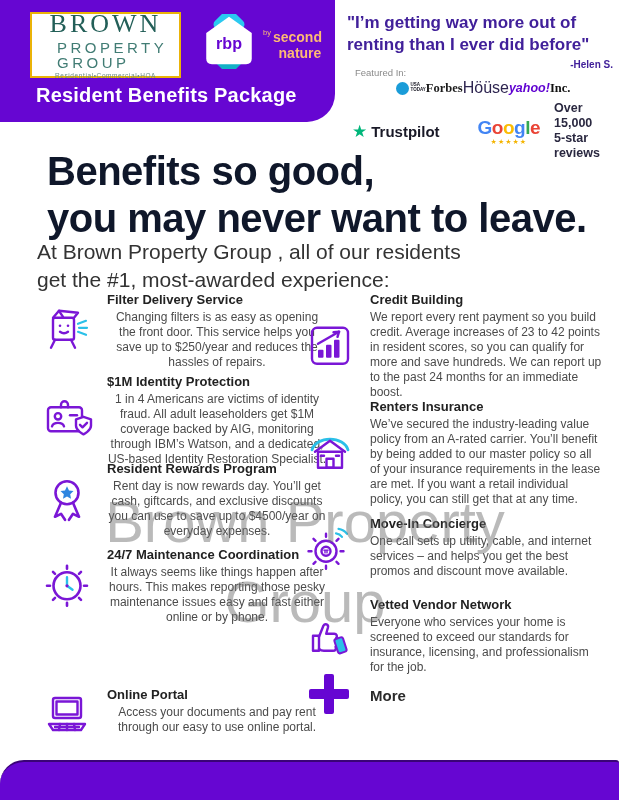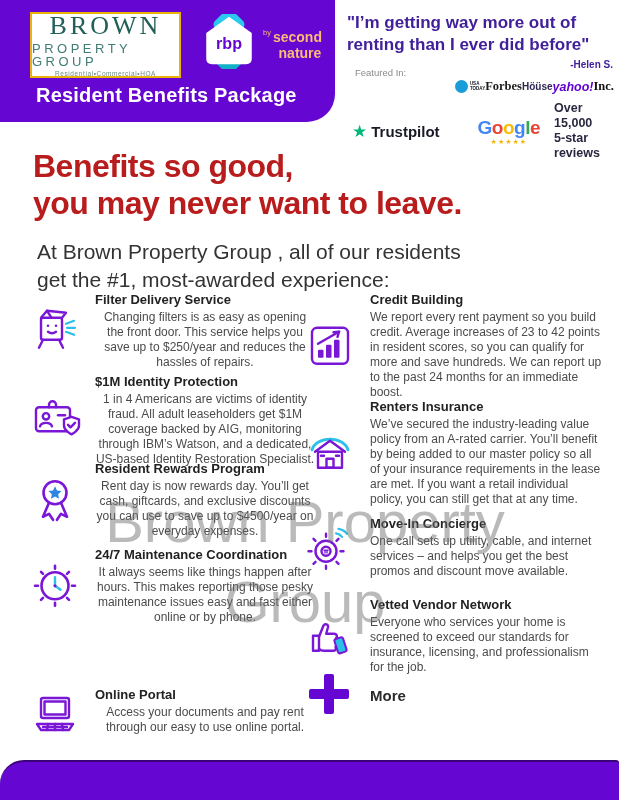--- a/index.html
+++ b/index.html
@@ -5,62 +5,62 @@
   html,body{margin:0;padding:0;background:#ffffff;}
   .page{position:relative;width:619px;height:800px;background:#ffffff;overflow:hidden;
         font-family:"Liberation Sans",sans-serif;color:#262626;}
 
   
   .header-banner{position:absolute;left:0;top:0;width:335px;height:122px;
         background:#6606d2;border-radius:0 0 28px 0;}
   .brand-card{position:absolute;left:30px;top:12px;width:147px;height:62px;background:#ffffff;
         border:2px solid #eab308;display:flex;flex-direction:column;align-items:center;justify-content:center;}
   .brand-name{font-family:"Liberation Serif",serif;font-size:26px;letter-spacing:3px;color:#235f58;line-height:1;}
-  .brand-sub{font-size:13px;letter-spacing:3.5px;color:#417c74;margin-top:3px;line-height:1;}
+  .brand-sub{font-size:15px;letter-spacing:3.5px;color:#417c74;margin-top:3px;line-height:1;margin-left:25px;}
   .brand-tag{font-size:6.5px;letter-spacing:.6px;color:#6a8a85;margin-top:3px;line-height:1;}
   .rbp-badge{position:absolute;left:201px;top:14px;width:56px;height:55px;}
   .rbp-by{position:absolute;left:263px;top:29px;color:#fdba74;line-height:1;text-align:center;}
   .rbp-by .by{font-size:7.5px;vertical-align:top;margin-right:2px;}
   .rbp-by .w1{font-size:14px;font-weight:bold;}
   .rbp-by .w2{font-size:14px;font-weight:bold;display:block;margin-left:15px;margin-top:1px;}
   .rbp-title{position:absolute;left:36px;top:84px;color:#ffffff;font-size:20px;font-weight:bold;letter-spacing:.2px;}
 
   
   .quote-block{position:absolute;left:347px;top:12px;width:266px;}
   .quote-text{color:#41209a;font-size:17px;font-weight:bold;line-height:1.28;}
   .quote-attr{color:#41209a;font-size:10px;font-weight:bold;text-align:right;margin-top:3px;}
   .featured-label{position:absolute;left:355px;top:67px;font-size:9.5px;color:#8a8a8a;}
-  .featured-row{position:absolute;left:352px;top:79px;width:262px;display:flex;align-items:center;justify-content:flex-end;}
+  .featured-row{position:absolute;left:352px;top:79px;width:262px;display:flex;align-items:center;justify-content:center;}
   .usatoday{display:flex;align-items:center;gap:2px;}
   .usatoday-dot{width:13px;height:13px;border-radius:50%;background:#1a9cd8;}
   .usatoday-txt{font-size:4.5px;font-weight:bold;color:#13131f;line-height:1.1;}
   .logo-forbes{font-family:"Liberation Serif",serif;font-weight:bold;font-size:12.5px;color:#1c1c1c;}
-  .logo-house{font-size:10px;font-weight:bold;color:#2e2550;}
+  .logo-house{font-size:16px;font-weight:normal;color:#2e2550;}
   .logo-yahoo{font-size:12.5px;font-weight:bold;font-style:italic;color:#5f01d1;}
   .logo-inc{font-family:"Liberation Serif",serif;font-weight:bold;font-size:12.5px;color:#111111;}
   .reviews-row{position:absolute;left:352px;top:101px;width:262px;display:flex;align-items:center;gap:14px;}
   .trustpilot{display:flex;align-items:center;gap:4px;}
   .tp-star{color:#00b67a;font-size:17px;line-height:1;}
   .tp-name{font-size:15px;font-weight:bold;color:#191927;}
   .google{display:flex;flex-direction:column;align-items:center;line-height:1;margin-left:24px;}
   .google-word{font-size:19px;font-weight:bold;letter-spacing:-.5px;}
   .google-stars{font-size:7px;color:#f4b400;letter-spacing:1px;margin-top:1px;}
   .reviews-summary{font-size:12.5px;font-weight:bold;color:#2a2840;line-height:1.2;}
 
   
-  .headline{position:absolute;left:33px;top:148px;width:565px;font-size:32px;font-weight:bold;
-        color:#b91c1c;line-height:1.17;letter-spacing:-.5px;}
+  .headline{position:absolute;left:47px;top:148px;width:565px;font-size:40px;font-weight:bold;
+        color:#0f172a;line-height:1.17;letter-spacing:-.5px;}
   .intro{position:absolute;left:37px;top:238px;width:452px;font-size:21px;color:#333333;line-height:1.35;}
 
   
   .benefit{position:absolute;display:flex;gap:13px;z-index:1;}
   .benefit .bicon{flex:0 0 54px;width:54px;}
   .benefit h3{margin:0 0 2px 0;font-size:13px;font-weight:bold;color:#222222;line-height:1.2;}
   .benefit p{margin:0;font-size:12px;color:#4b4b4b;line-height:1.25;}
-  .b-left{left:28px;width:292px;}
+  .b-left{left:40px;width:292px;}
   .b-left p{width:220px;text-align:center;}
   .b-right{left:303px;width:300px;}
   .b-right p{width:232px;}
   .more-item{align-items:center;}
   .more-label{font-size:15px;font-weight:bold;color:#2b2b2b;}
 
   
   .watermark{position:absolute;left:40px;top:482px;width:530px;text-align:center;z-index:5;
         color:rgba(110,110,110,.48);font-size:58px;line-height:1.38;pointer-events:none;}
   .footer-bar{position:absolute;left:0;bottom:0;width:619px;height:38px;background:#6606d2;

